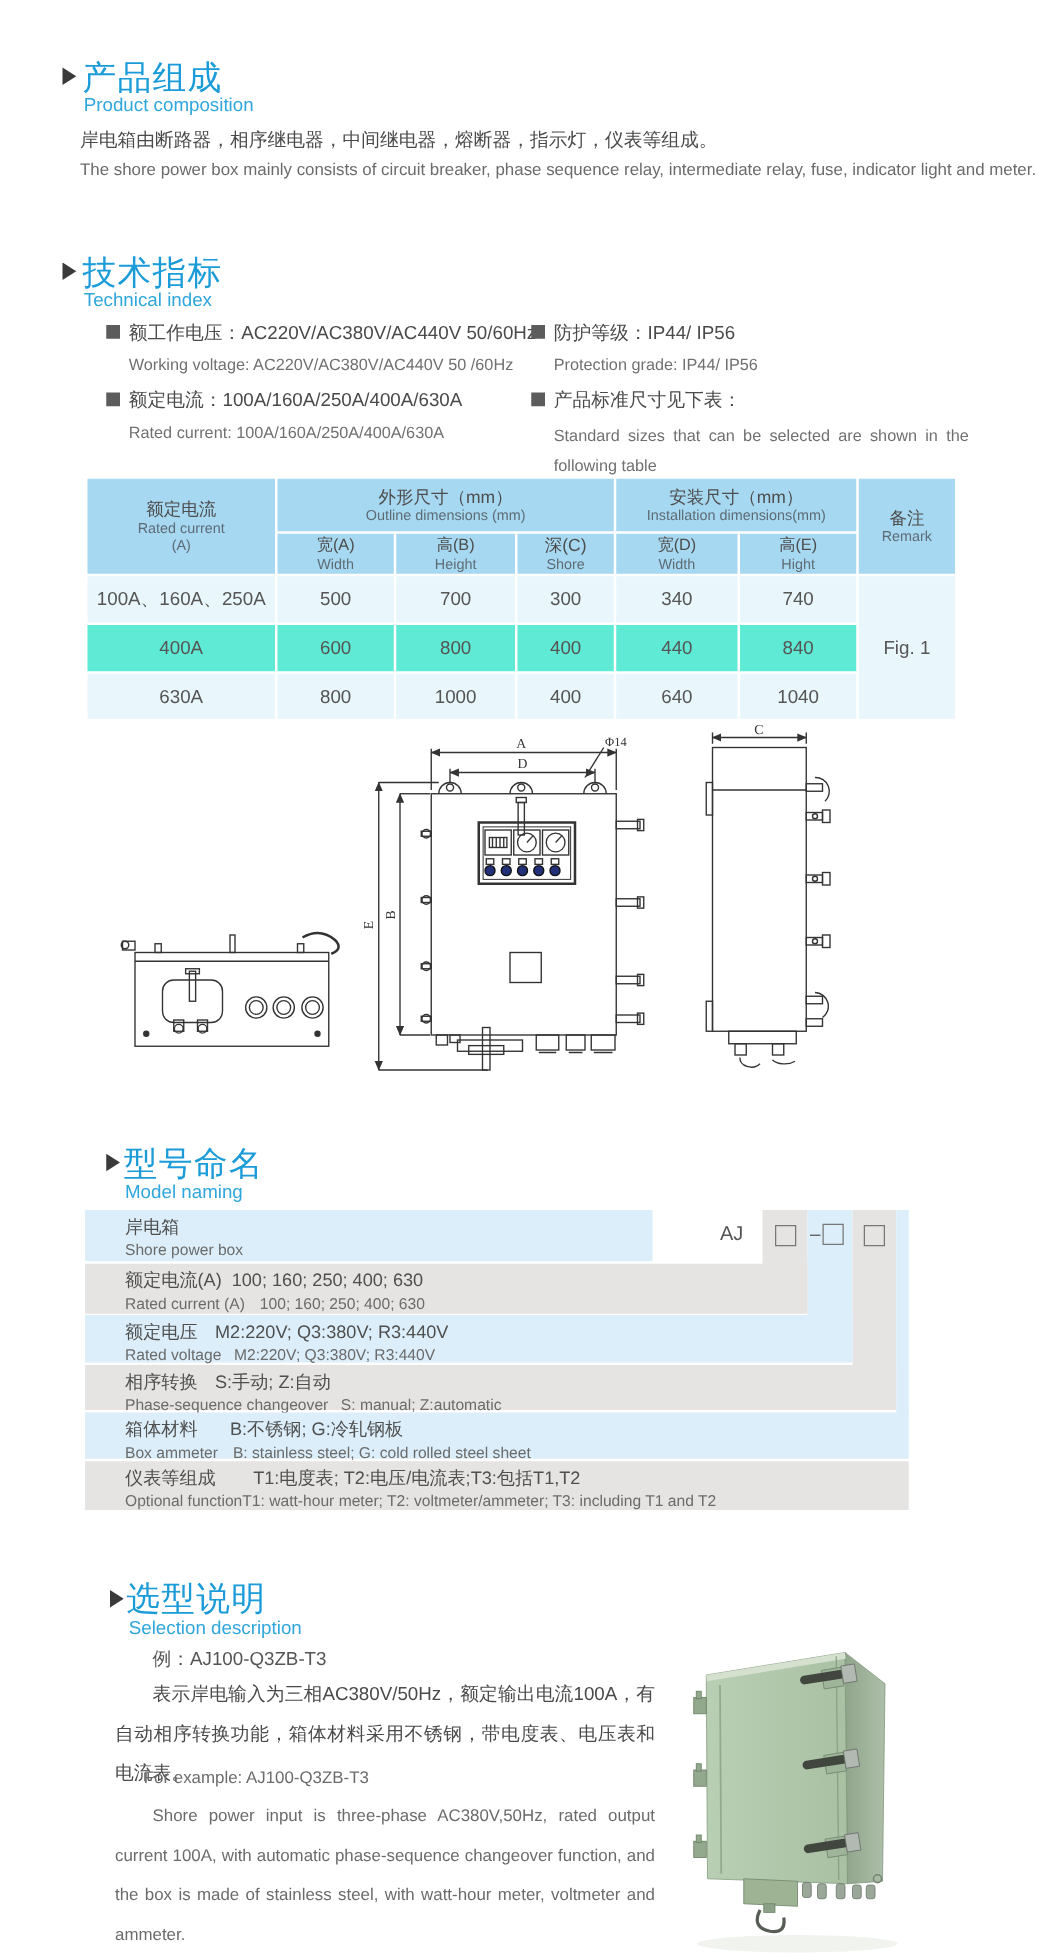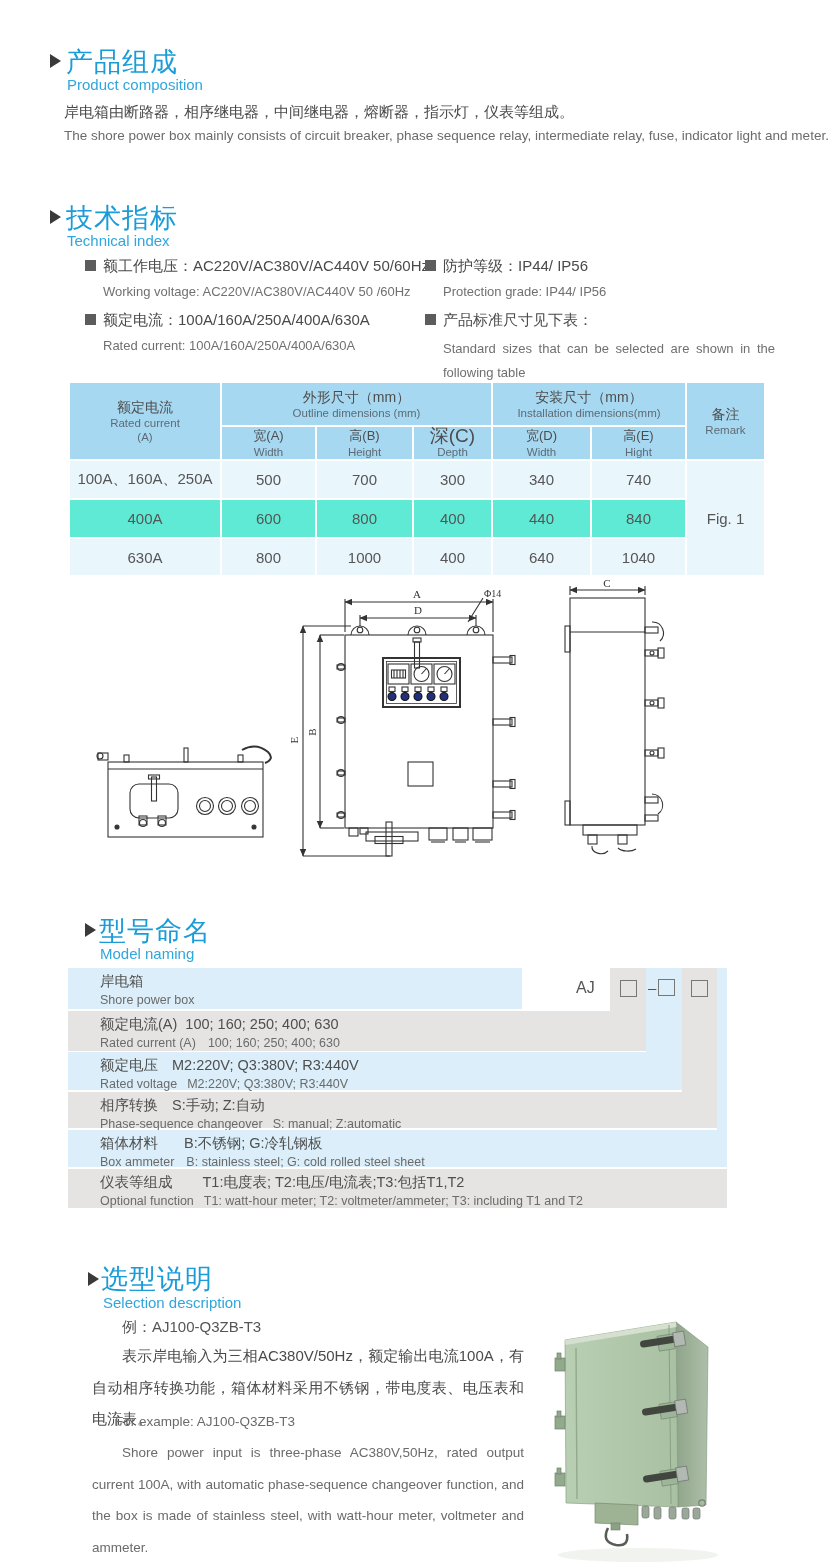--- a/index.html
+++ b/index.html
@@ -97,22 +97,22 @@
     <tr style="height:29px">
       <td class="th1">
             <div class="hcn" style="font-size:13px">宽(A)</div>
             <div class="hen">Width</div>
           </td>
       <td class="th1">
             <div class="hcn" style="font-size:13px">高(B)</div>
             <div class="hen">Height</div>
           </td>
       <td class="th1">
-            <div class="hcn" style="font-size:19px">深(C)</div>
-            <div class="hen">Depth</div>
+            <div class="hcn" style="font-size:14px">深(C)</div>
+            <div class="hen">Shore</div>
           </td>
       <td class="th1">
             <div class="hcn" style="font-size:13px">宽(D)</div>
             <div class="hen">Width</div>
           </td>
       <td class="th1">
             <div class="hcn" style="font-size:13px">高(E)</div>
             <div class="hen">Hight</div>
           </td>
     </tr>
@@ -343,21 +343,21 @@
   <div class="nrow ngray" style="top:1092px;width:649px;height:36px">
     <div class="n-cn"><span class="n-label">相序转换</span><span>S:手动; Z:自动</span></div>
     <div class="n-en"><span style="margin-right:10px">Phase-sequence changeover</span><span>S: manual;  Z:automatic</span></div>
   </div>
   <div class="nrow nblue" style="top:1130px;width:659px;height:37px">
     <div class="n-cn"><span class="n-label" style="margin-right:26px">箱体材料</span><span>B:不锈钢;  G:冷轧钢板</span></div>
     <div class="n-en"><span style="margin-right:12px">Box ammeter</span><span>B: stainless steel; G: cold rolled steel sheet</span></div>
   </div>
   <div class="nrow ngray" style="top:1169px;width:659px;height:39px">
     <div class="n-cn"><span class="n-label" style="margin-right:30px">仪表等组成</span><span>T1:电度表;  T2:电压/电流表;T3:包括T1,T2</span></div>
-    <div class="n-en"><span style="margin-right:10px">Optional function</span><span>T1: watt-hour meter; T2: voltmeter/ammeter; T3: including T1 and T2</span></div>
+    <div class="n-en"><span style="">Optional function</span><span>T1: watt-hour meter; T2: voltmeter/ammeter; T3: including T1 and T2</span></div>
   </div>
 
   <div class="abs code-prefix" style="left:576px;top:979px">AJ</div>
   <div class="abs code-box" style="left:620px;top:980px"></div>
   <div class="abs" style="left:648px;top:979px;display:flex;align-items:center">
     <span class="code-dash">–</span>
       <span class="code-box"></span>
   </div>
   <div class="abs code-box" style="left:691px;top:980px"></div>
 

